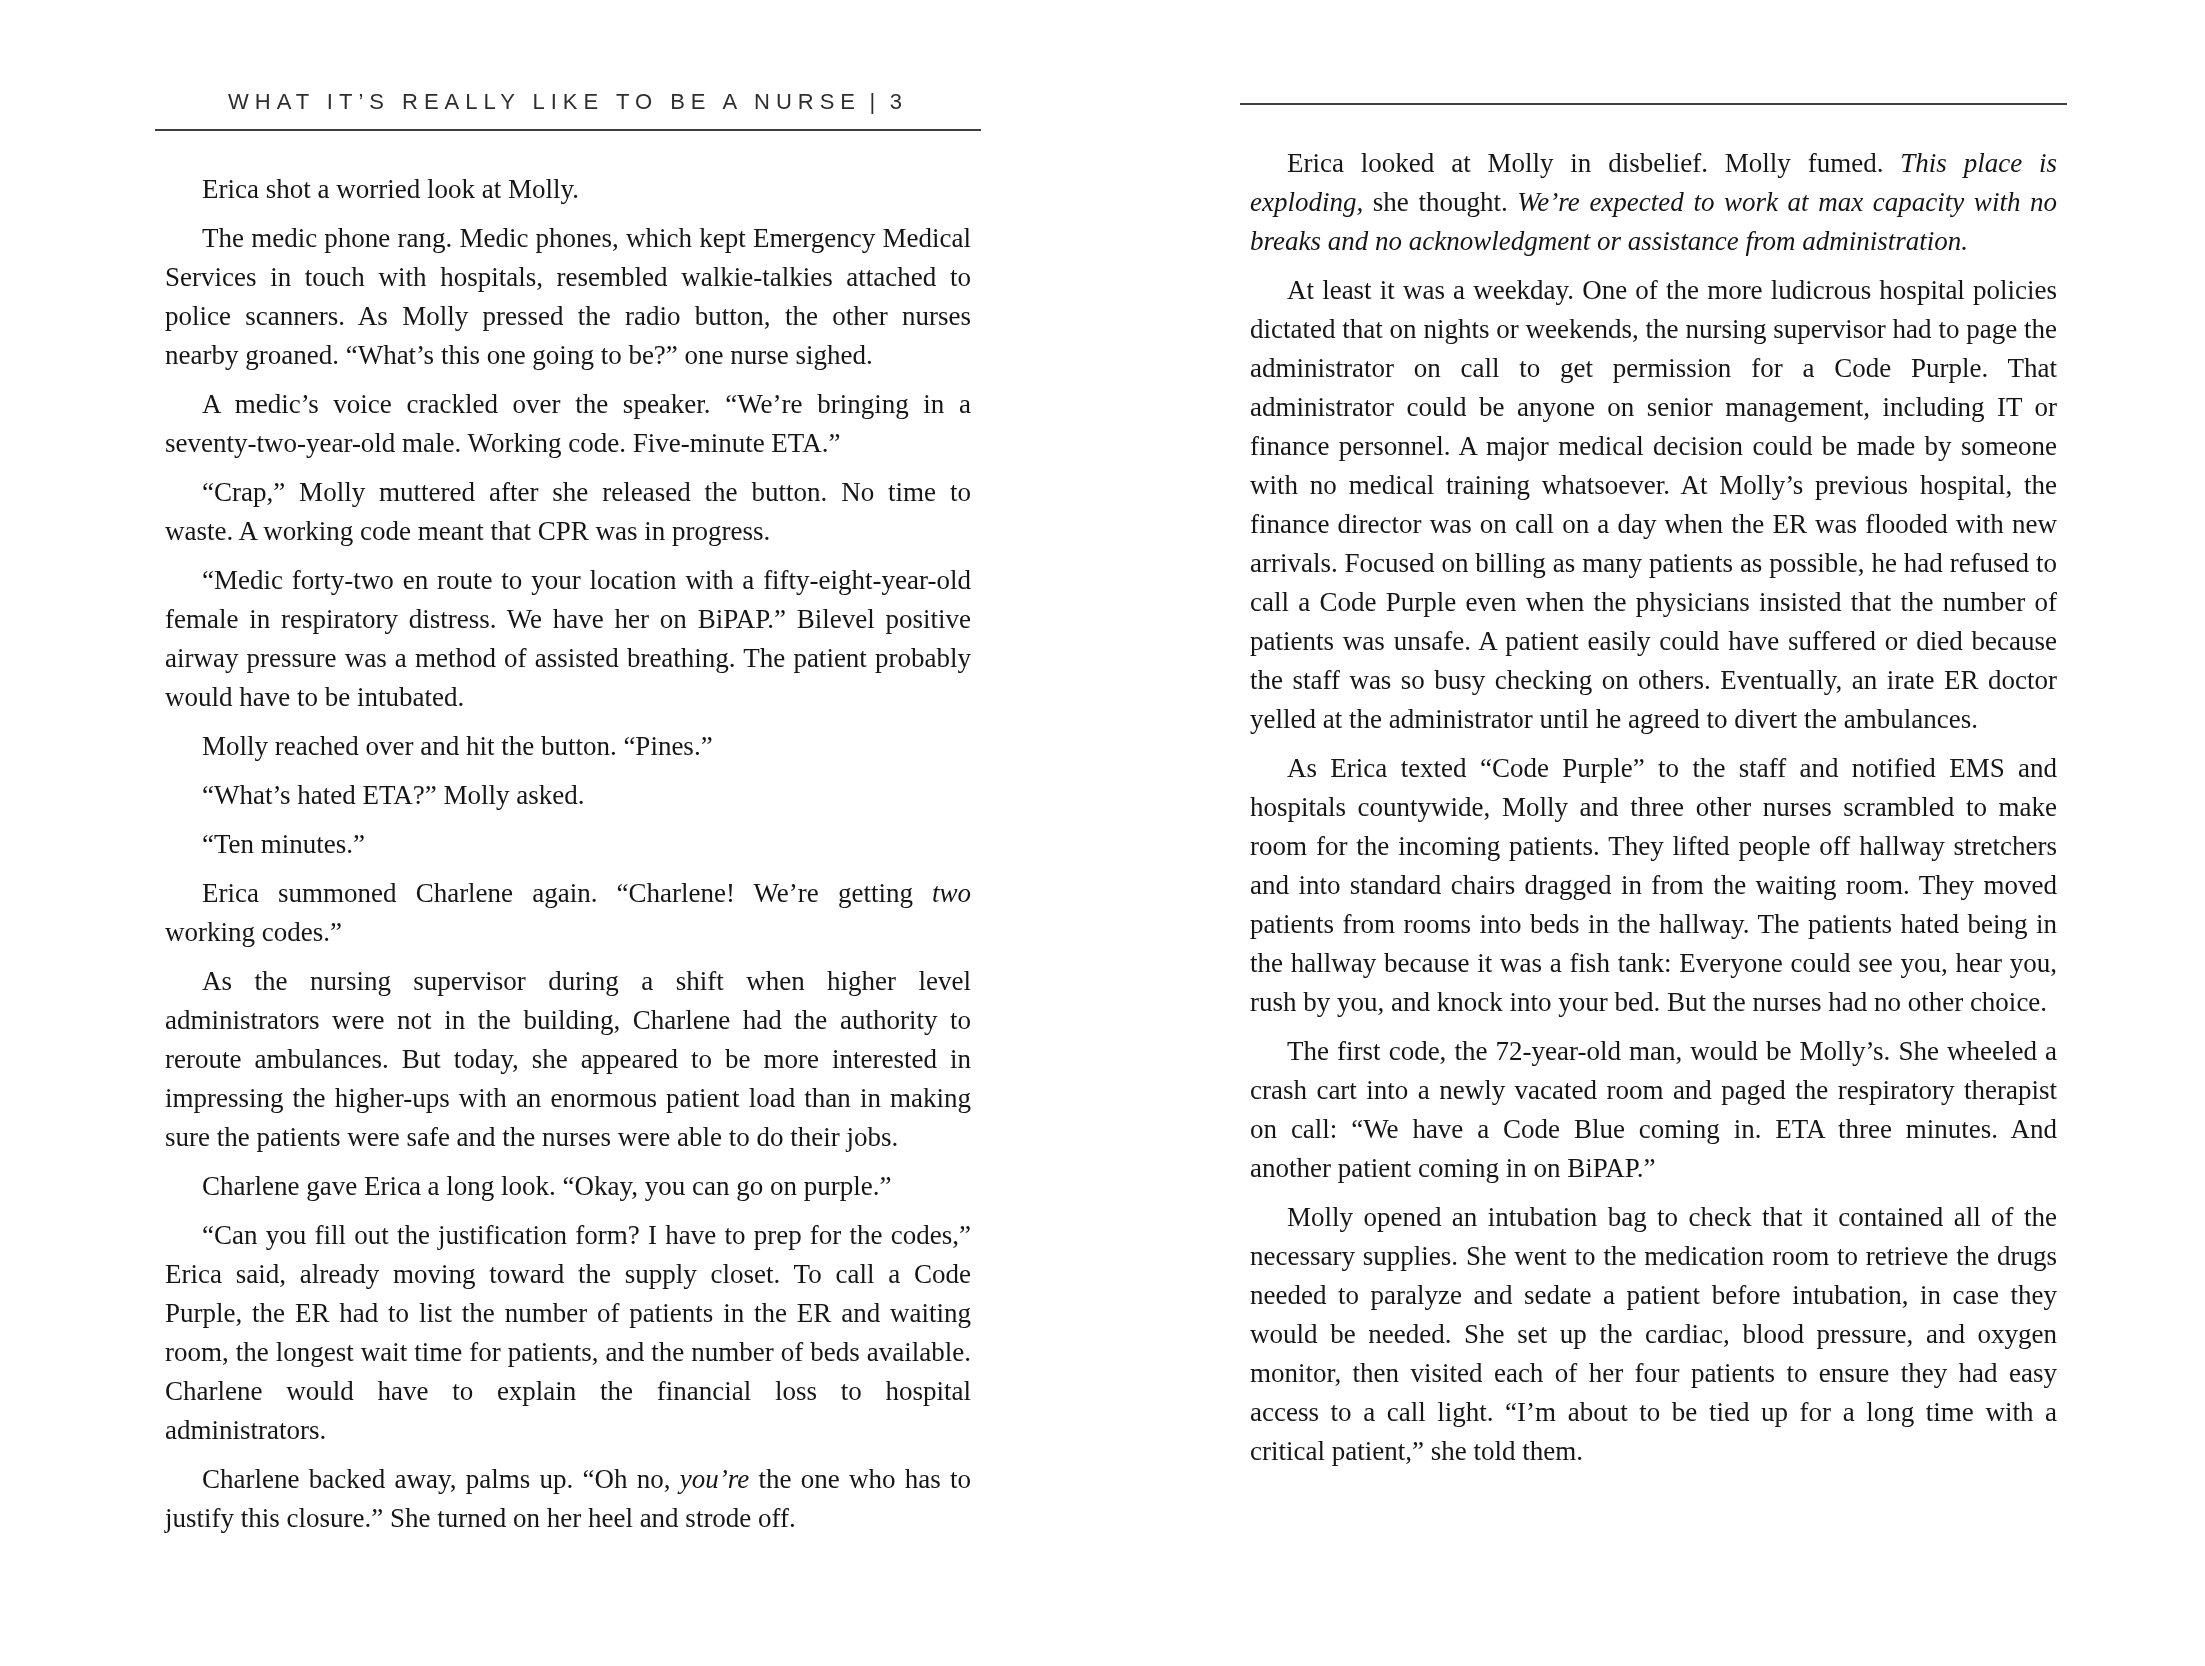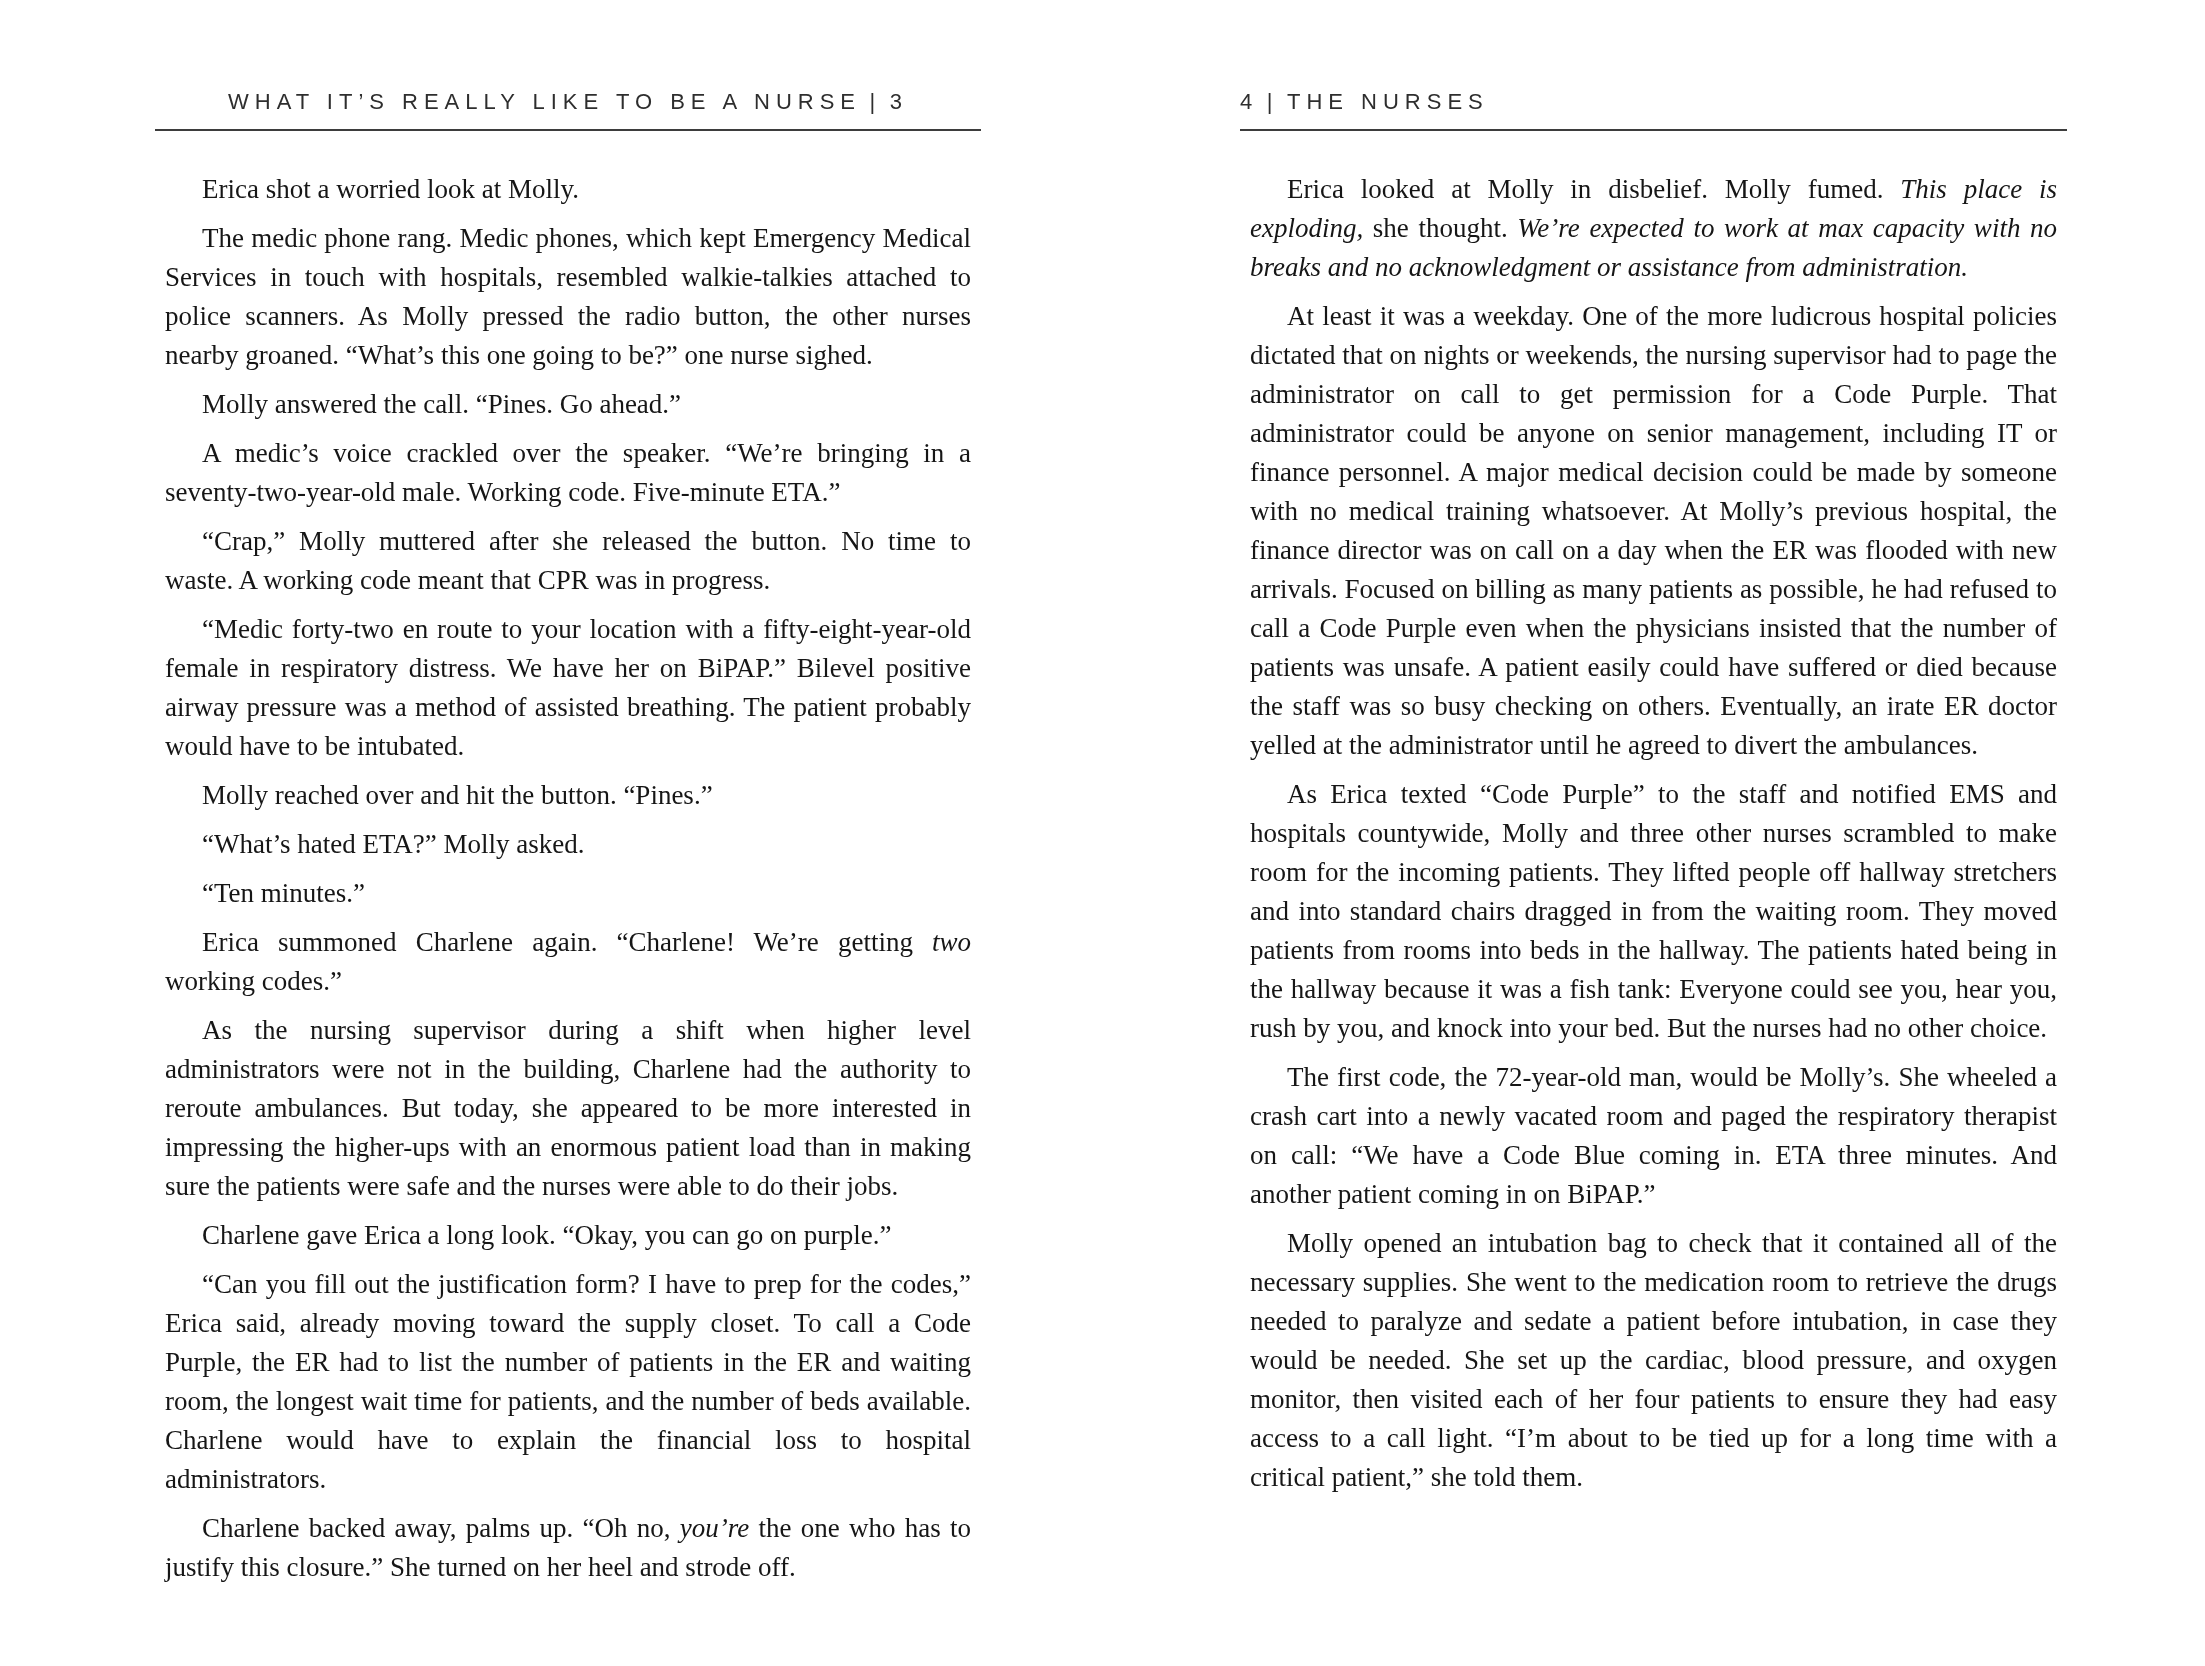--- a/index.html
+++ b/index.html
@@ -68,39 +68,35 @@
 <div class="spread">
 
   <div class="page page-left">
     <div class="pagehead align-right">
       <span>WHAT IT’S REALLY LIKE TO BE A NURSE</span><span class="divider">|</span><span>3</span>
     </div>
     <hr class="head-rule">
     <div class="page-body">
         <p>Erica shot a worried look at Molly.</p>
         <p>The medic phone rang. Medic phones, which kept Emergency Medical Services in touch with hospitals, resembled walkie-talkies attached to police scanners. As Molly pressed the radio button, the other nurses nearby groaned. “What’s this one going to be?” one nurse sighed.</p>
-        <p>Molly answered the call. “Pines. Go ahead.”</p>
         <p>A medic’s voice crackled over the speaker. “We’re bringing in a seventy-two-year-old male. Working code. Five-minute ETA.”</p>
         <p>“Crap,” Molly muttered after she released the button. No time to waste. A working code meant that CPR was in progress.</p>
         <p>“Medic forty-two en route to your location with a fifty-eight-year-old female in respiratory distress. We have her on BiPAP.” Bilevel positive airway pressure was a method of assisted breathing. The patient probably would have to be intubated.</p>
         <p>Molly reached over and hit the button. “Pines.”</p>
         <p>“What’s hated ETA?” Molly asked.</p>
         <p>“Ten minutes.”</p>
         <p>Erica summoned Charlene again. “Charlene! We’re getting <em>two</em> working codes.”</p>
         <p>As the nursing supervisor during a shift when higher level administrators were not in the building, Charlene had the authority to reroute ambulances. But today, she appeared to be more interested in impressing the higher-ups with an enormous patient load than in making sure the patients were safe and the nurses were able to do their jobs.</p>
         <p>Charlene gave Erica a long look. “Okay, you can go on purple.”</p>
         <p>“Can you fill out the justification form? I have to prep for the codes,” Erica said, already moving toward the supply closet. To call a Code Purple, the ER had to list the number of patients in the ER and waiting room, the longest wait time for patients, and the number of beds available. Charlene would have to explain the financial loss to hospital administrators.</p>
         <p>Charlene backed away, palms up. “Oh no, <em>you’re</em> the one who has to justify this closure.” She turned on her heel and strode off.</p>
       </div>
   </div>
 
   <div class="page page-right">
-    <div class="pagehead align-left">
-      <span>4</span><span class="divider">|</span><span>THE NURSES</span>
-    </div>
     <hr class="head-rule">
     <div class="page-body">
         <p>Erica looked at Molly in disbelief. Molly fumed. <em>This place is exploding,</em> she thought. <em>We’re expected to work at max capacity with no breaks and no acknowledgment or assistance from administration.</em></p>
         <p>At least it was a weekday. One of the more ludicrous hospital policies dictated that on nights or weekends, the nursing supervisor had to page the administrator on call to get permission for a Code Purple. That administrator could be anyone on senior management, including IT or finance personnel. A major medical decision could be made by someone with no medical training whatsoever. At Molly’s previous hospital, the finance director was on call on a day when the ER was flooded with new arrivals. Focused on billing as many patients as possible, he had refused to call a Code Purple even when the physicians insisted that the number of patients was unsafe. A patient easily could have suffered or died because the staff was so busy checking on others. Eventually, an irate ER doctor yelled at the administrator until he agreed to divert the ambulances.</p>
         <p>As Erica texted “Code Purple” to the staff and notified EMS and hospitals countywide, Molly and three other nurses scrambled to make room for the incoming patients. They lifted people off hallway stretchers and into standard chairs dragged in from the waiting room. They moved patients from rooms into beds in the hallway. The patients hated being in the hallway because it was a fish tank: Everyone could see you, hear you, rush by you, and knock into your bed. But the nurses had no other choice.</p>
         <p>The first code, the 72-year-old man, would be Molly’s. She wheeled a crash cart into a newly vacated room and paged the respiratory therapist on call: “We have a Code Blue coming in. ETA three minutes. And another patient coming in on BiPAP.”</p>
         <p>Molly opened an intubation bag to check that it contained all of the necessary supplies. She went to the medication room to retrieve the drugs needed to paralyze and sedate a patient before intubation, in case they would be needed. She set up the cardiac, blood pressure, and oxygen monitor, then visited each of her four patients to ensure they had easy access to a call light. “I’m about to be tied up for a long time with a critical patient,” she told them.</p>
       </div>
   </div>
 

